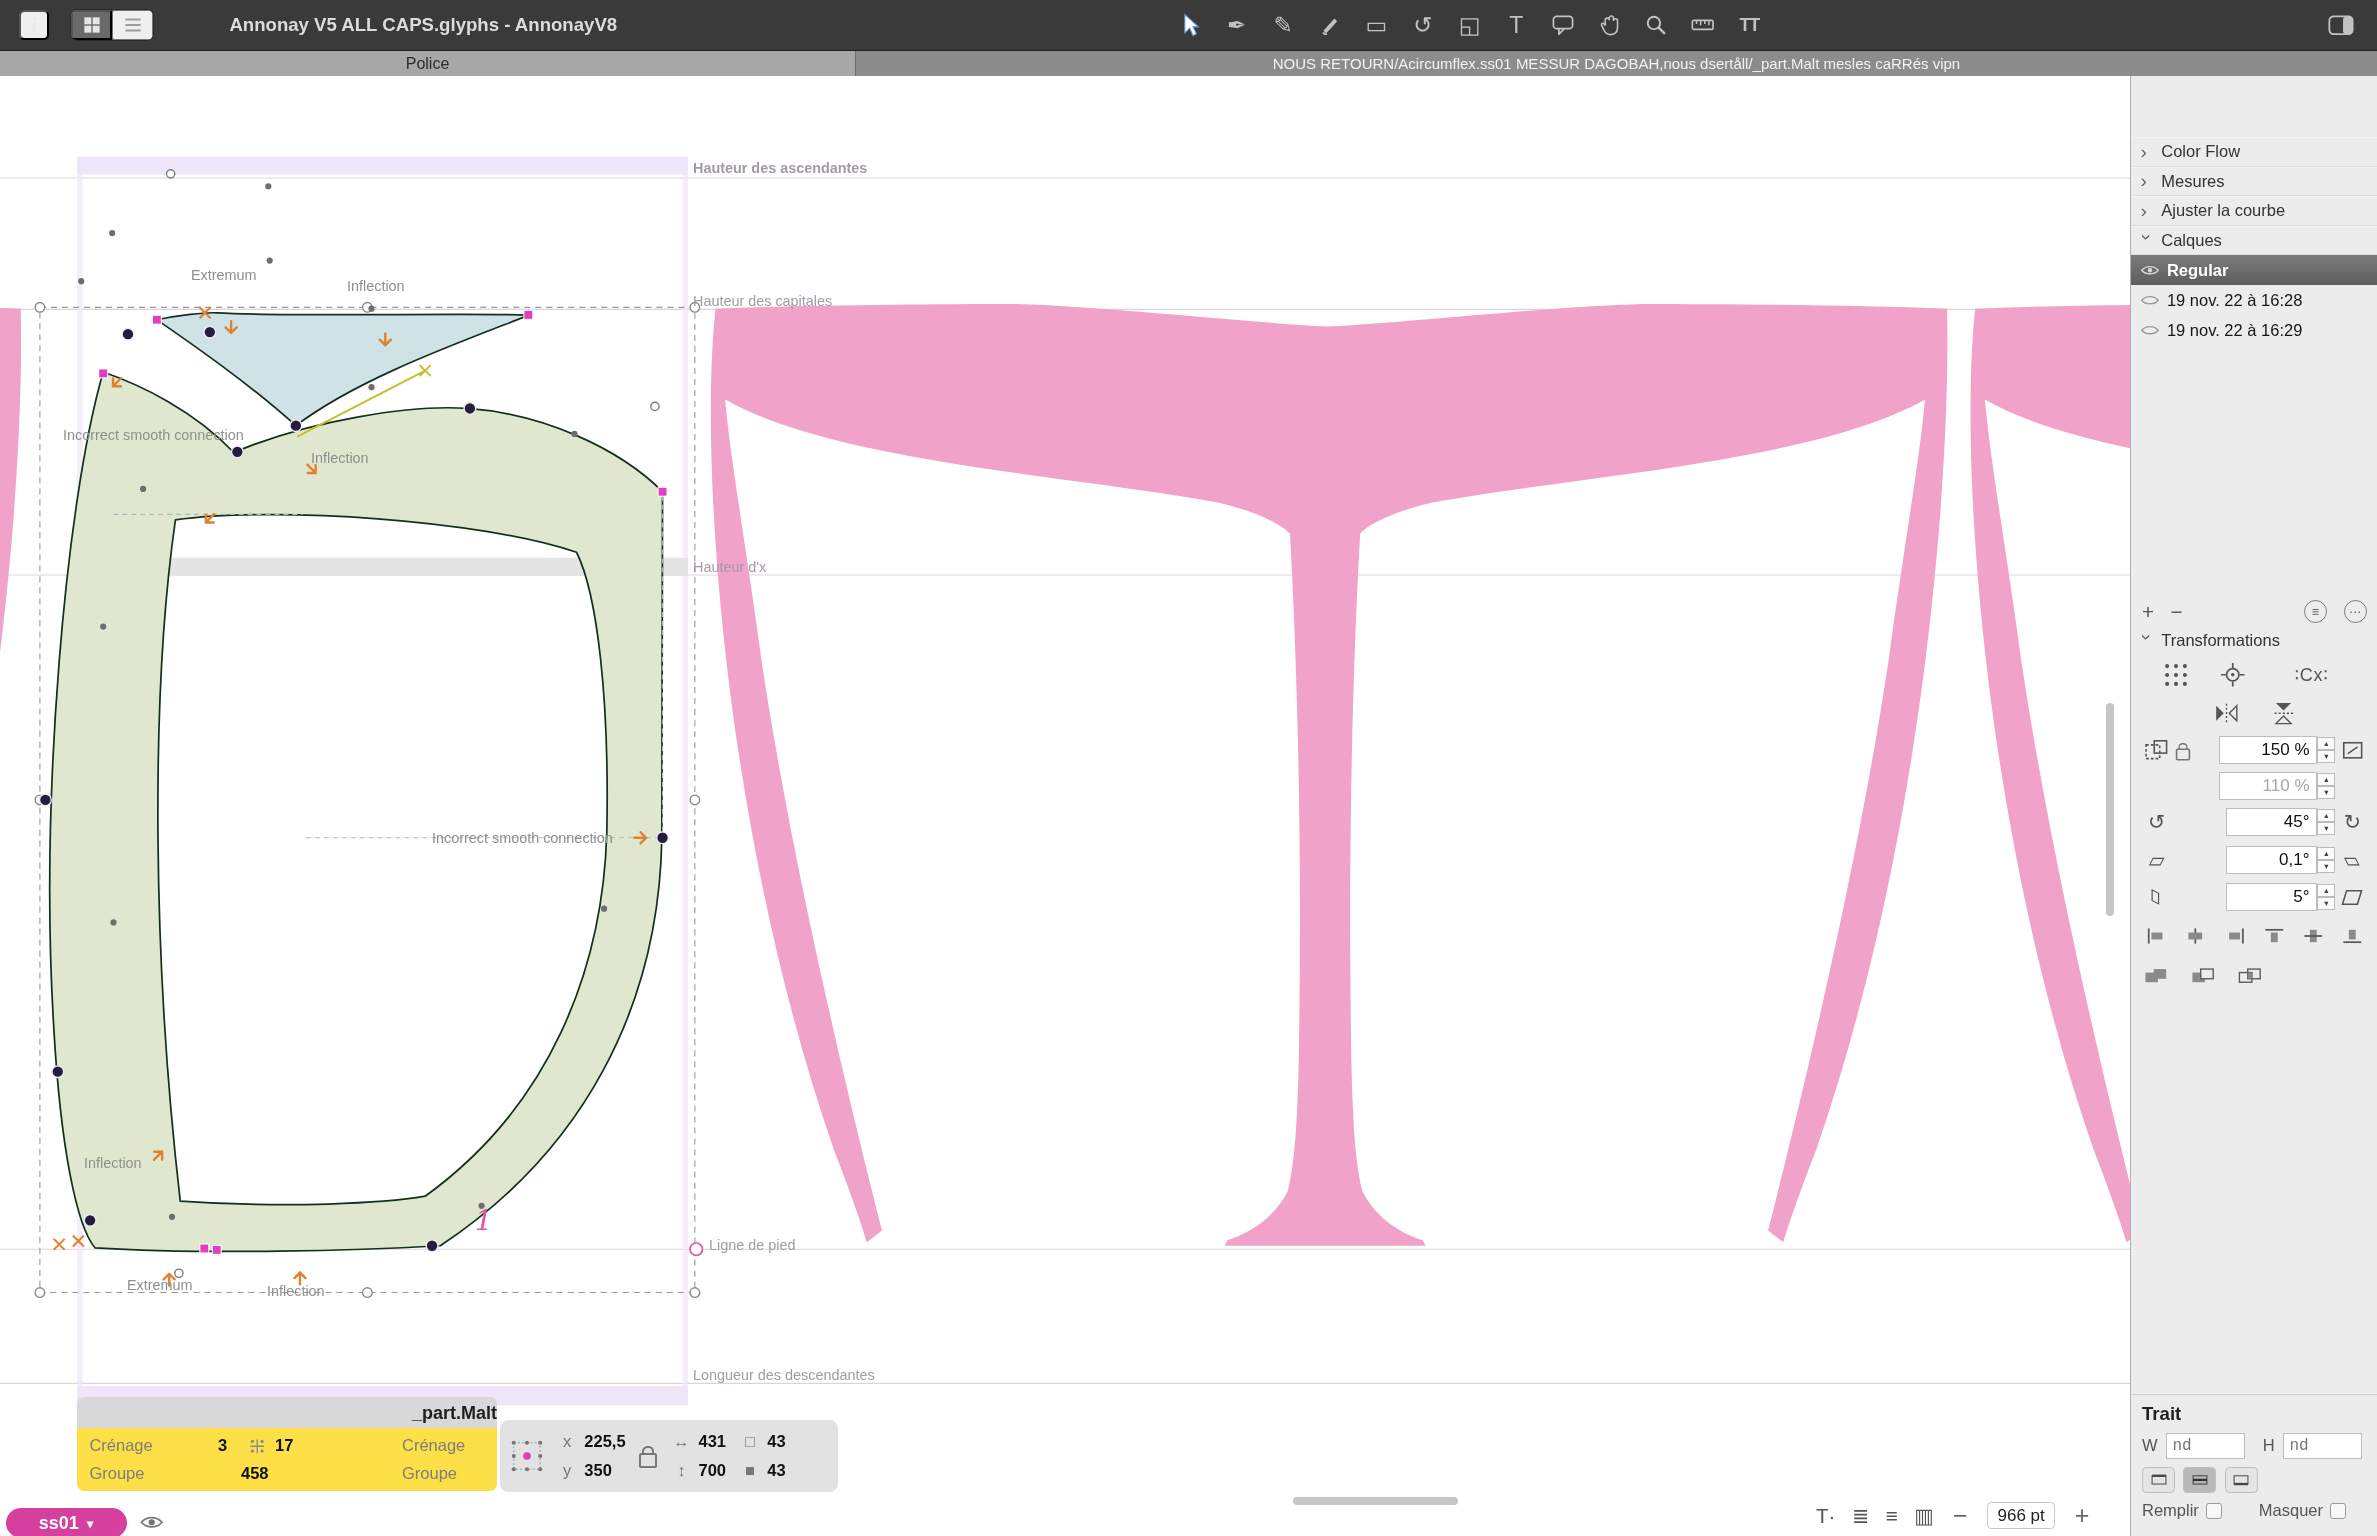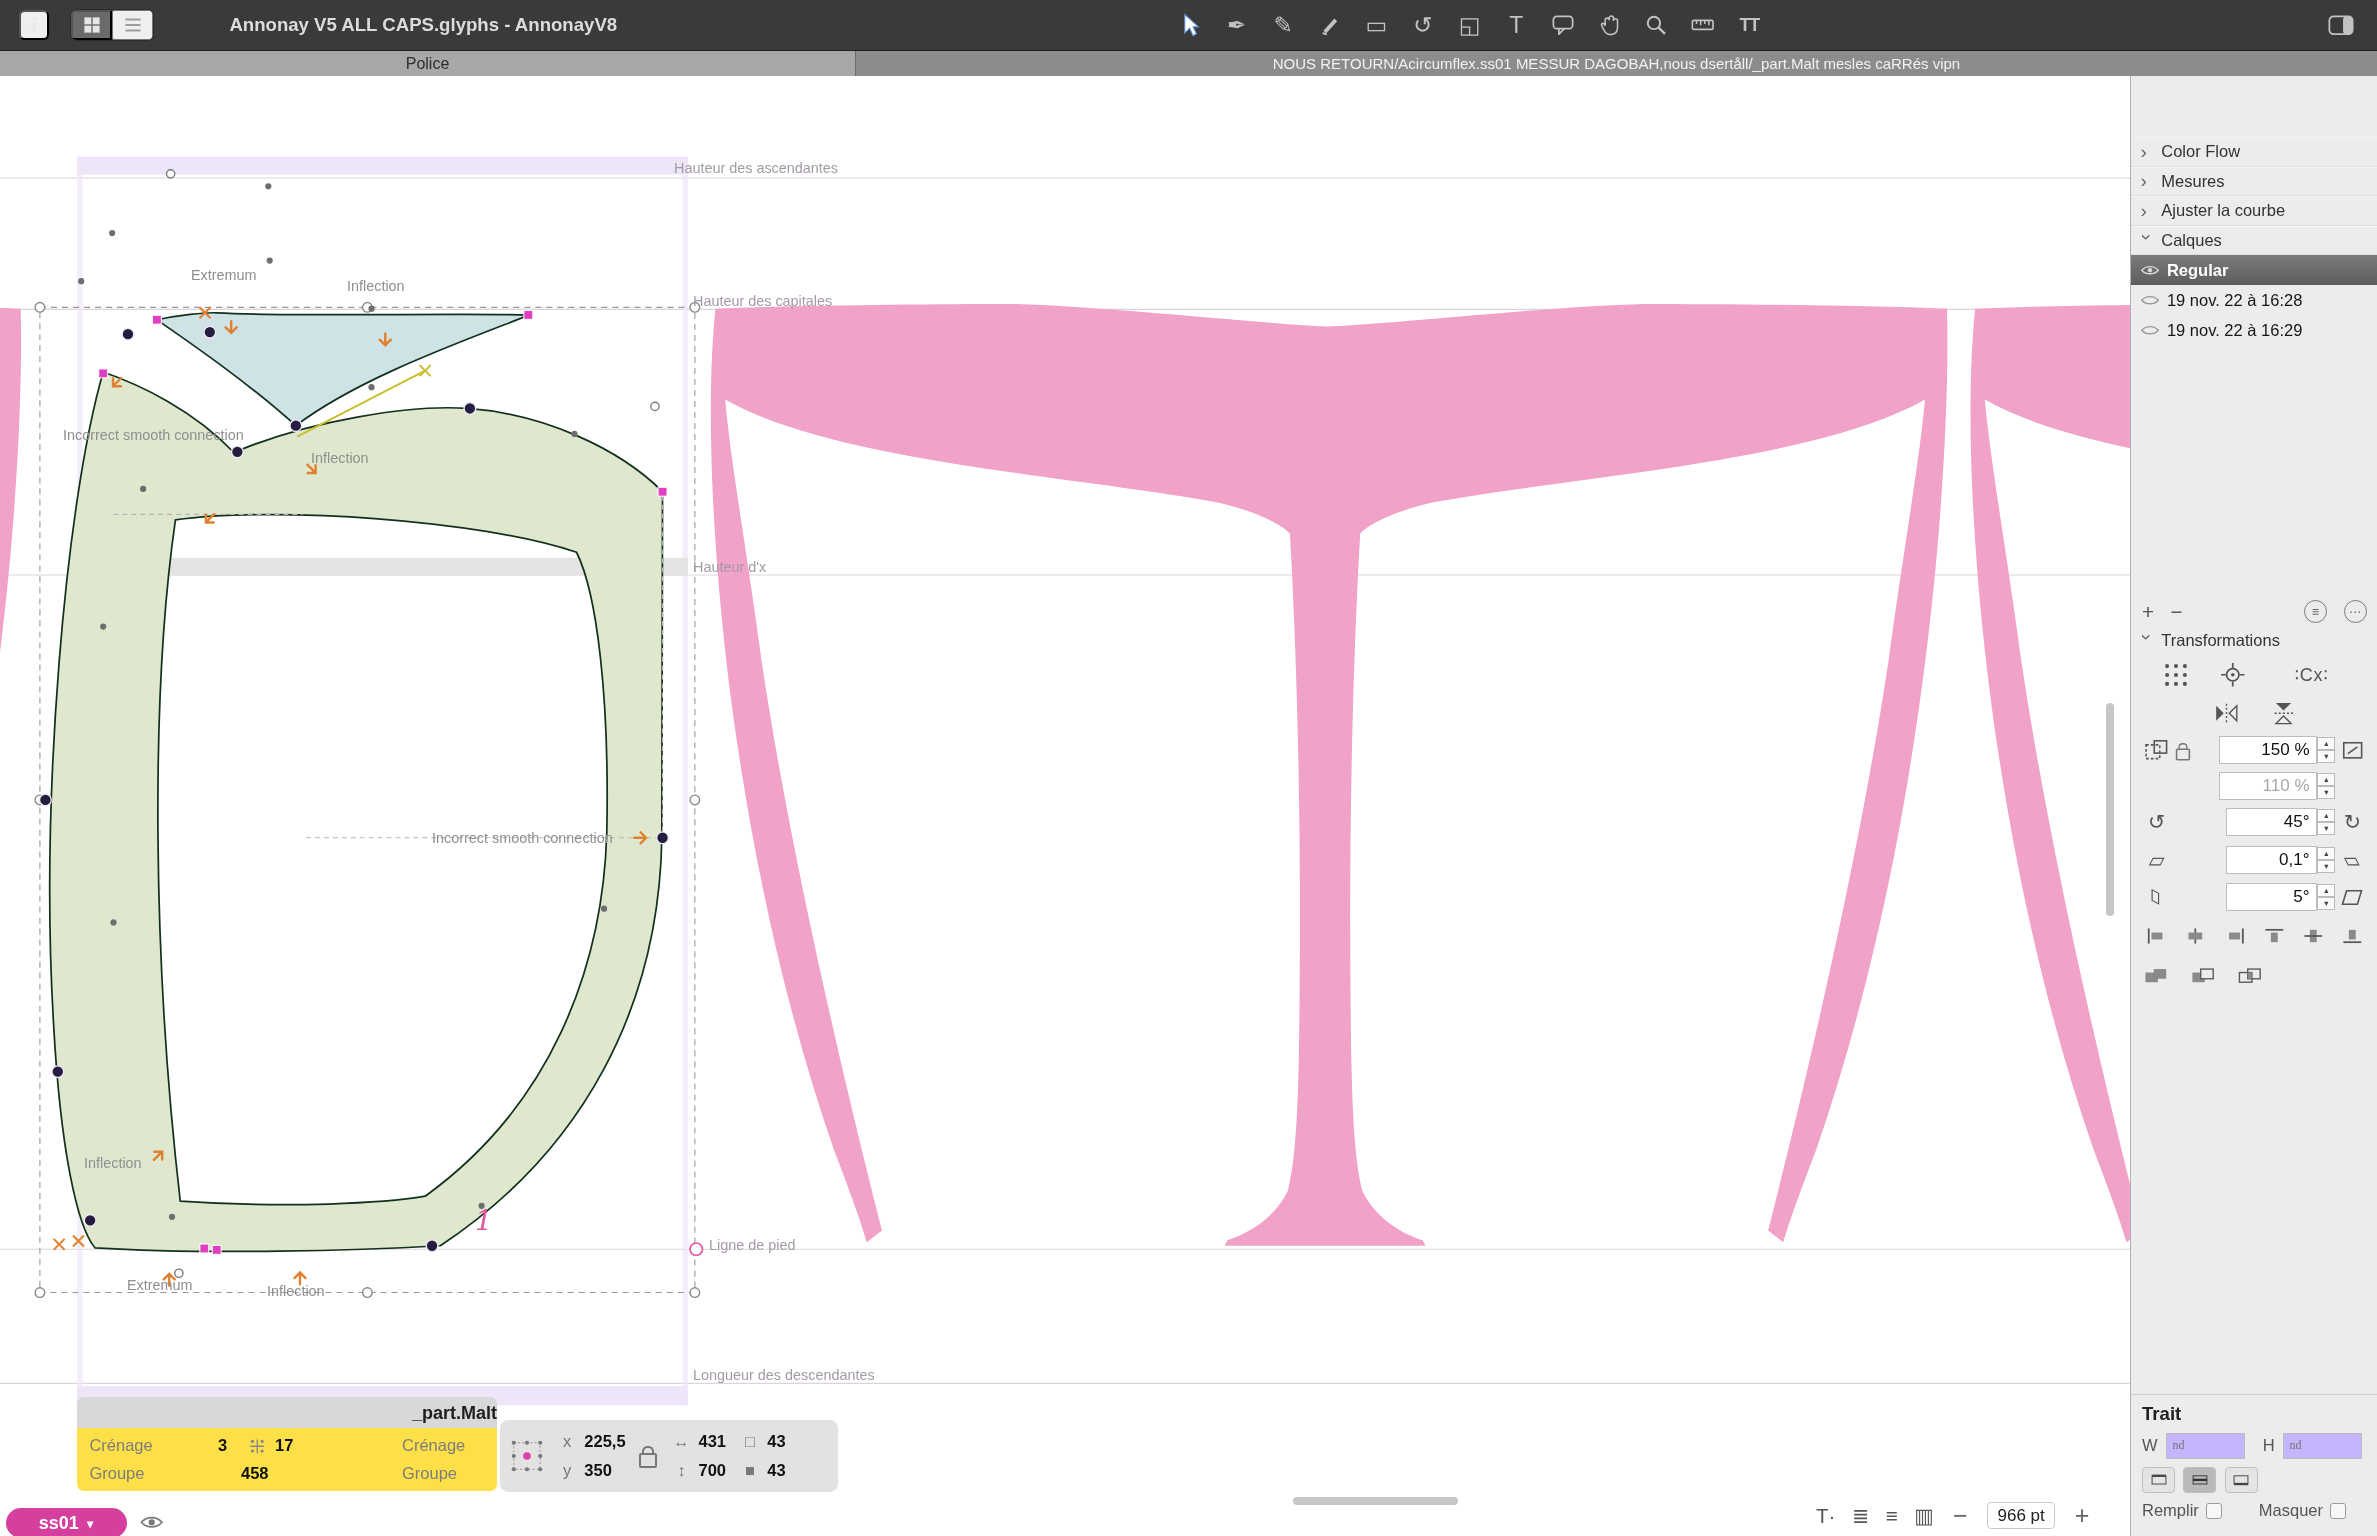--- a/index.html
+++ b/index.html
@@ -83,22 +83,22 @@
   .stepper{display:flex;flex-direction:column;}
   .step{width:18px;height:13px;font-size:8.3px;line-height:11.7px;text-align:center;background:#fbfbfb;
         border:0.7px solid #bbb;color:#444;padding:0;}
   .tx-align{justify-content:space-between;}
   .tx-bool{gap:15px;}
   .sb-flex{flex:1;}
   .trait{border-top:0.7px solid #cfcfcf;padding:8.3px 11px 0 11px;height:136px;box-sizing:content-box;}
   .trait-title{font-size:18.6px;font-weight:bold;color:#222;}
   .trait-row{display:flex;align-items:center;gap:8.3px;margin-top:8.3px;}
   .trait-label{color:#555;font-size:16.5px;}
-  .trait-input{width:66px;height:23.4px;border:0.7px solid #bdbdbd;background:#c4b5fd;font-size:12px;padding:0 5.5px;
-               font-family:Liberation Serif, serif;}
+  .trait-input{width:66px;height:23.4px;border:0.7px solid #bdbdbd;background:#ffffff;font-size:16px;padding:0 5.5px;
+               font-family:Liberation Mono, monospace;}
   .stroke-btn{width:33px;height:26px;background:#e4e4e4;border:0.7px solid #bfbfbf;border-radius:4.1px;
               display:flex;align-items:center;justify-content:center;padding:0;}
   .stroke-btn.active{background:#b9b9b9;}
   .checkbox{width:13.8px;height:13.8px;border:1.4px solid #9a9a9a;border-radius:2.8px;background:#f8f8f8;display:inline-block;}
   .trait-check{display:flex;align-items:center;gap:6.9px;}
   .trait-check + .trait-check{margin-left:29px;}
 </style>
 </head>
 <body>
 
@@ -304,21 +304,21 @@
             <rect x="956.5" y="597.5" width="13" height="13"></rect>
               <rect x="290.5" y="1697.5" width="13" height="13"></rect>
             <rect x="308.5" y="1699.5" width="13" height="13"></rect>
               <rect x="143.5" y="425.5" width="13" height="13"></rect>
           </g>
         </g>
 
         <circle cx="1012" cy="1705" r="9" fill="#ffffff" stroke="#e05aa8" stroke-width="2.5"></circle>
       </svg>
 
-      <span class="cv-label guide-label" style="left:674px;top:84px;">Hauteur des ascendantes</span>
+      <span class="cv-label guide-label" style="left:693px;top:84px;font-weight:bold;">Hauteur des ascendantes</span>
       <span class="cv-label guide-label" style="left:693px;top:217px;">Hauteur des capitales</span>
       <span class="cv-label guide-label" style="left:693px;top:483px;">Hauteur d'x</span>
       <span class="cv-label guide-label" style="left:709px;top:1161px;">Ligne de pied</span>
       <span class="cv-label guide-label" style="left:693px;top:1291px;">Longueur des descendantes</span>
 
       <span class="cv-label" style="left:191px;top:191px;">Extremum</span>
       <span class="cv-label" style="left:347px;top:202px;">Inflection</span>
       <span class="cv-label" style="left:63px;top:351px;">Incorrect smooth connection</span>
       <span class="cv-label" style="left:311px;top:374px;">Inflection</span>
       <span class="cv-label" style="left:432px;top:754px;">Incorrect smooth connection</span>

